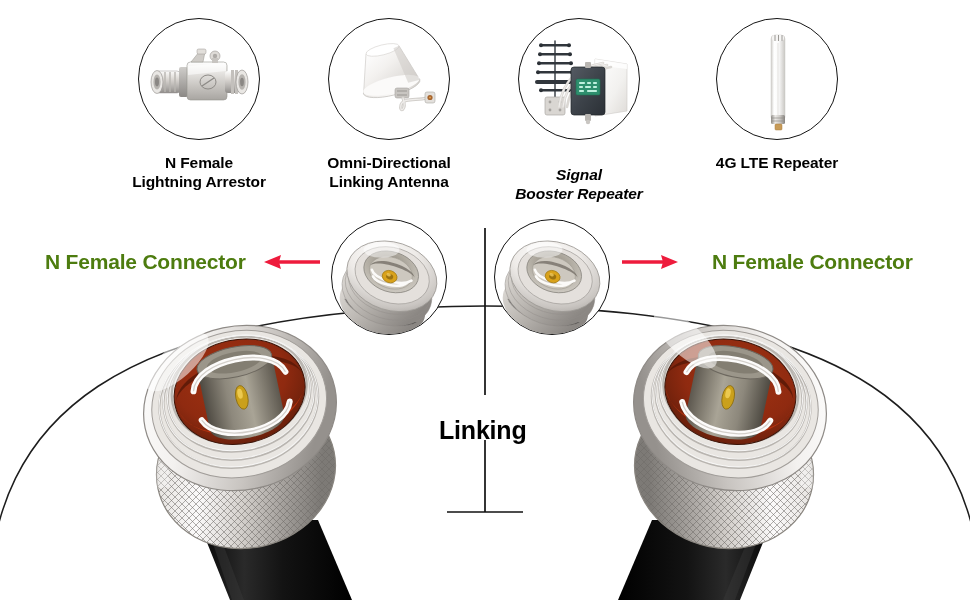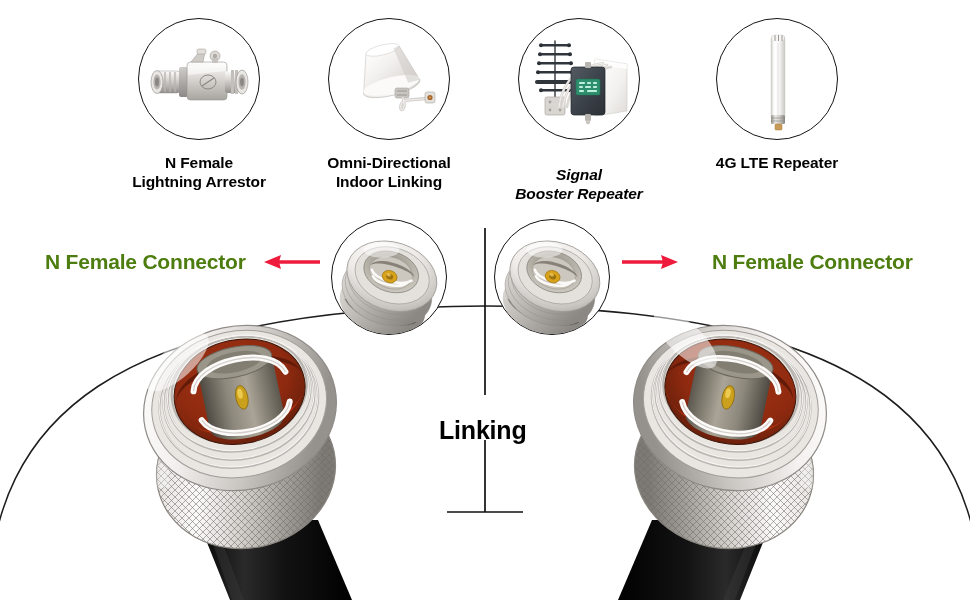--- a/index.html
+++ b/index.html
@@ -144,21 +144,21 @@
 
         <path d="M74 79 C78 92 70 94 72 86 C74 78 90 82 97 79" fill="none" stroke="#d2cfcb" stroke-width="3.1" stroke-linecap="round"></path>
         <path d="M74 79 C78 92 70 94 72 86 C74 78 90 82 97 79" fill="none" stroke="#f0eeec" stroke-width="1.2" stroke-linecap="round"></path>
 
         <rect x="96" y="73" width="10" height="11" rx="2" fill="#e3e0dc" stroke="#aaa7a3" stroke-width="0.6"></rect>
         <circle cx="101" cy="78.5" r="2.6" fill="#a6642e"></circle>
         <circle cx="101" cy="78.5" r="1.1" fill="#d89a4a"></circle>
       </svg>
     </div>
     <div class="caption" style="margin-top:14px;">Omni-Directional
-Indoor Linking</div>
+Linking Antenna</div>
   </div>
 
   <div class="feature" style="left:488px;top:18px;width:182px;">
     <div class="bubble" style="width:122px;height:122px;">
       <svg viewBox="0 0 122 122" width="122" height="122">
         <defs>
           <linearGradient id="panel-g" x1="0" y1="0" x2="1" y2="1">
             <stop offset="0" stop-color="#ffffff"></stop>
             <stop offset="0.6" stop-color="#f2f1ef"></stop>
             <stop offset="1" stop-color="#dedbd7"></stop>

